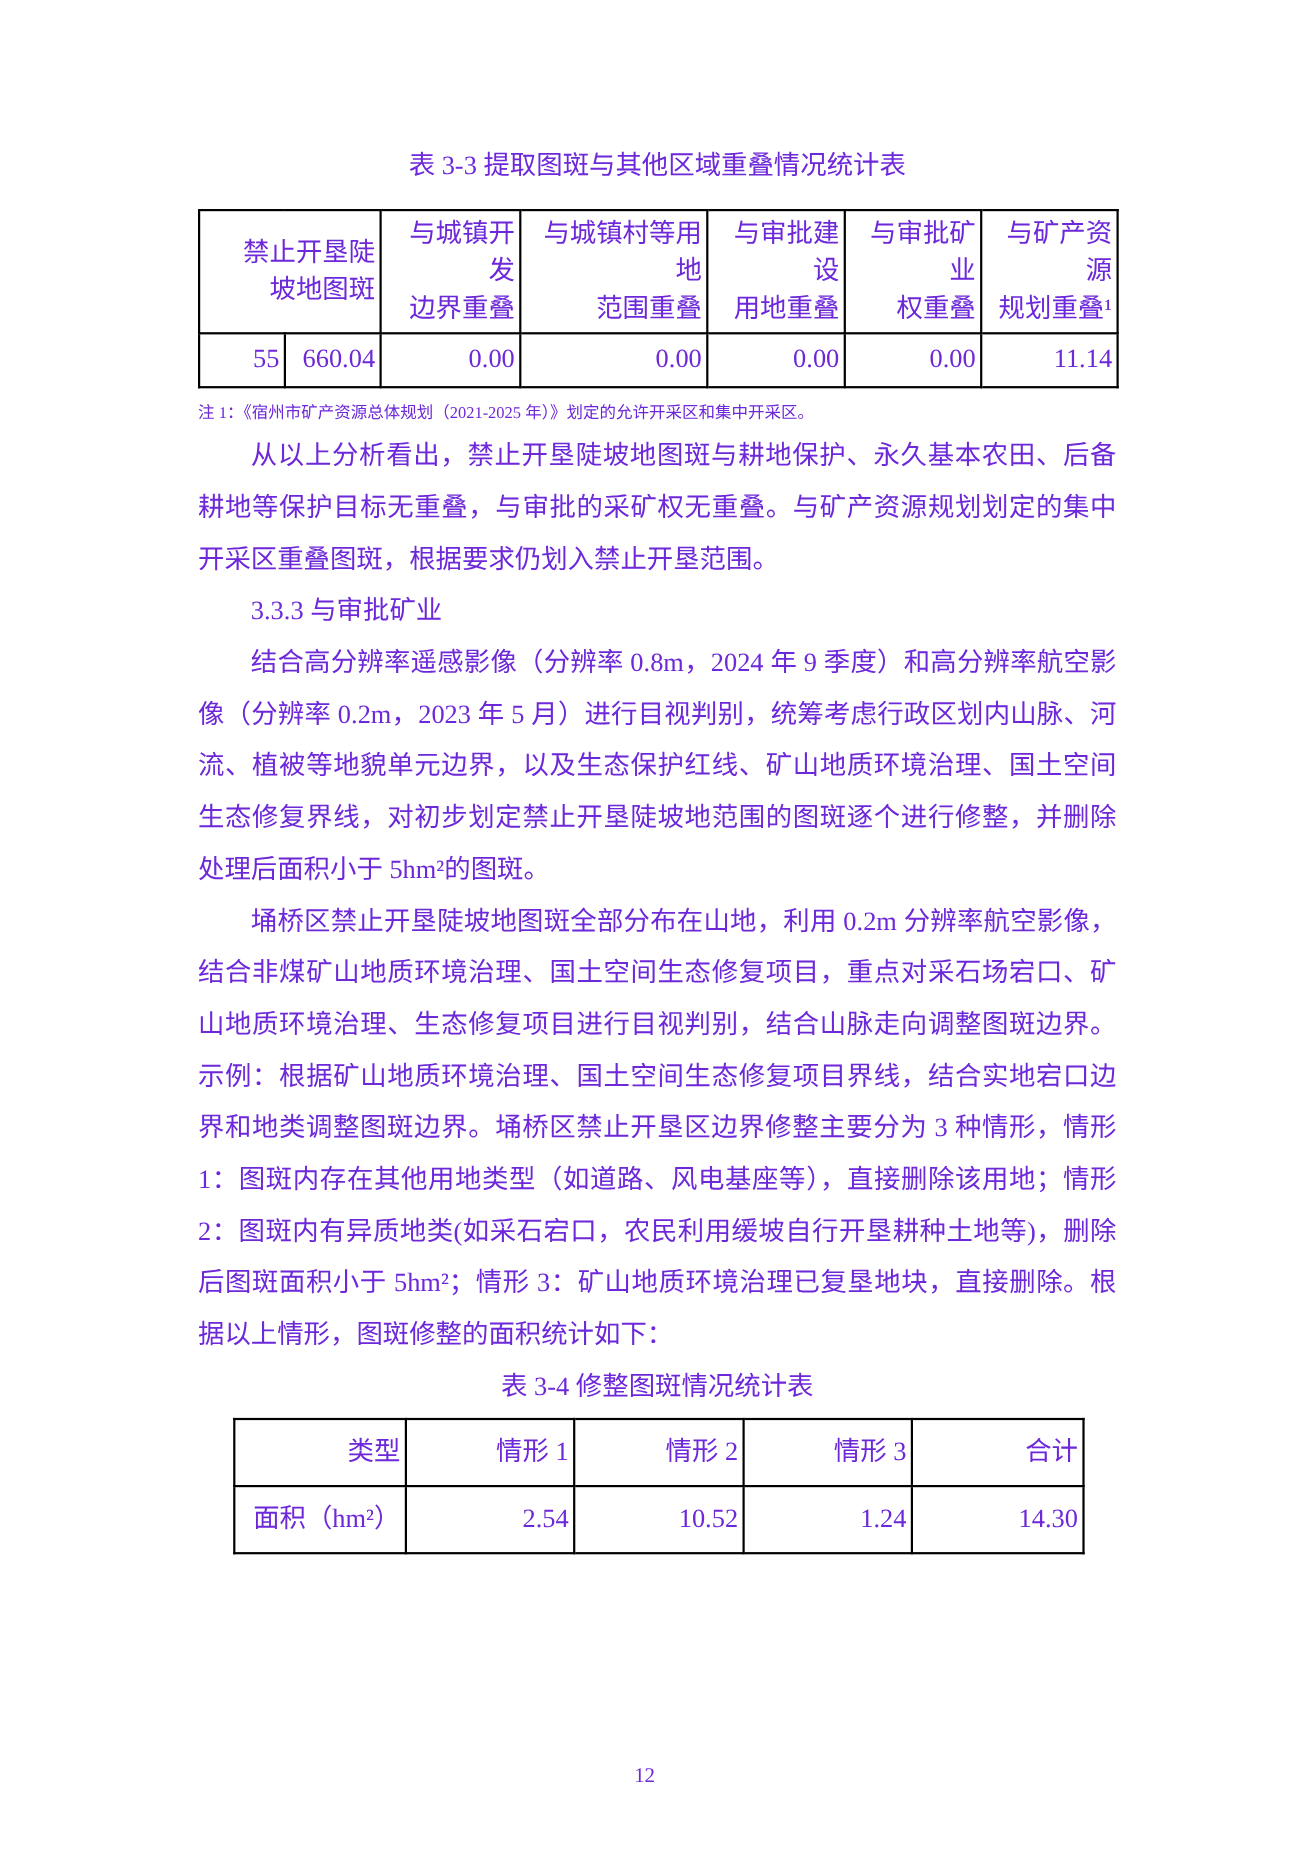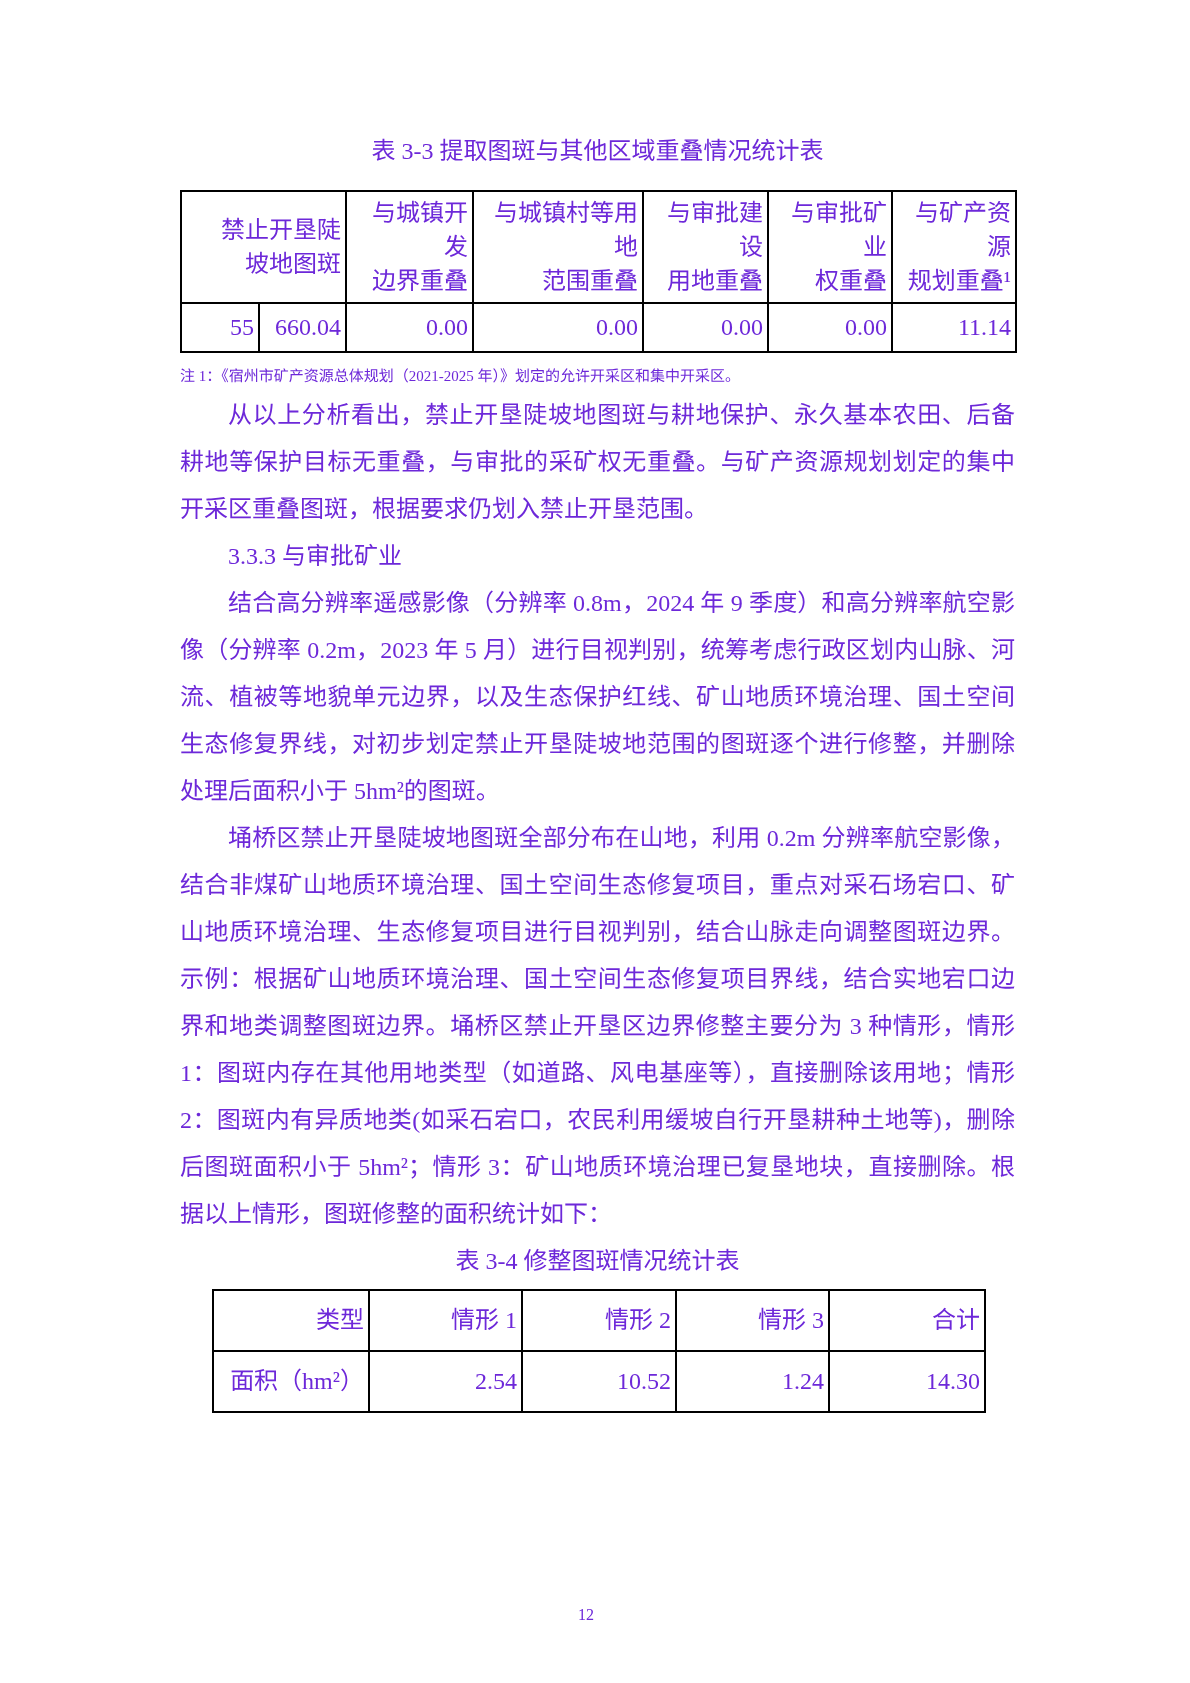--- a/index.html
+++ b/index.html
@@ -85,21 +85,21 @@
   .t34 td {
     height: 51px;
     line-height: 51px;
   }
   .page-number {
     position: absolute;
     top: 1598px;
     left: 0;
     width: 100%;
     text-align: center;
-    font-size: 16px;
+    font-size: 19px;
     line-height: 34px;
   }
 </style>
 </head>
 <body>
 
 <div class="page">
   <div class="content">
 
     <div class="tbl-title">表 3-3 提取图斑与其他区域重叠情况统计表</div>

